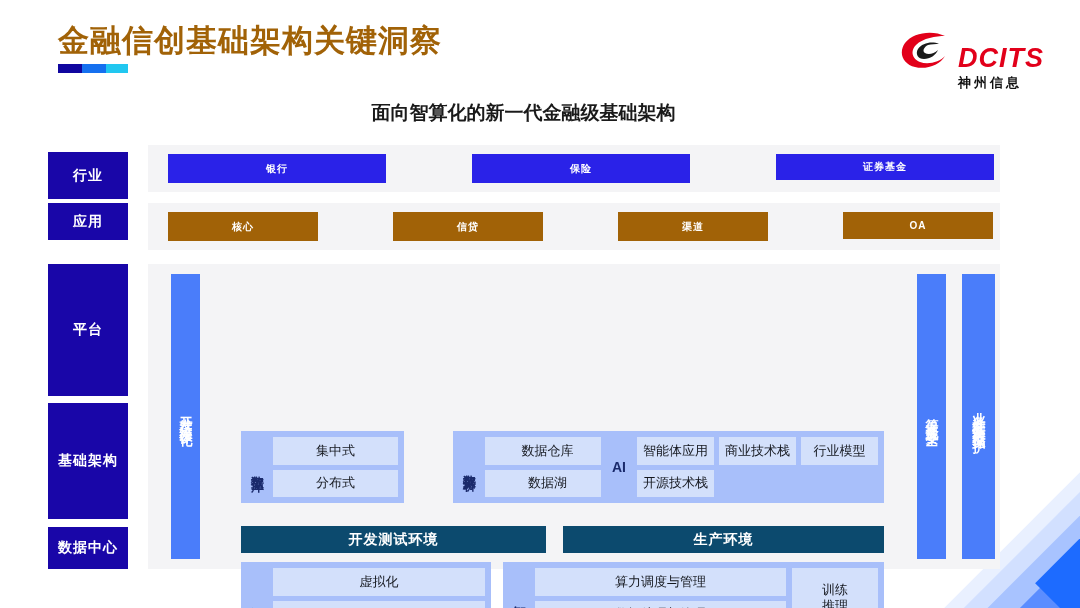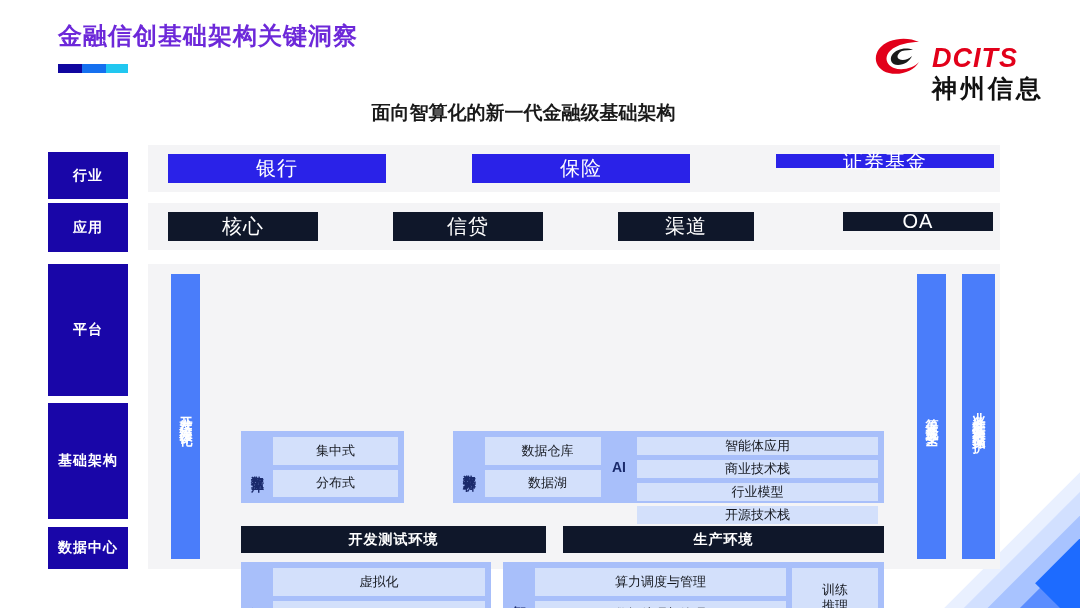--- a/index.html
+++ b/index.html
@@ -25,76 +25,76 @@
   .stripe1 { right: -40px; bottom: -60px; width: 120px; height: 420px; background: #1d6bff; }
   .stripe2 { right: 55px;  bottom: -60px; width: 46px;  height: 420px; background: #5b8dff; }
   .stripe3 { right: 110px; bottom: -60px; width: 30px;  height: 420px; background: #a8c3ff; }
   .stripe4 { right: 148px; bottom: -60px; width: 20px;  height: 420px; background: #d2e0ff; }
   .stripe5 { right: 176px; bottom: -60px; width: 14px;  height: 420px; background: #e9f0ff; }
 
   
   .header { position: absolute; left: 0; top: 0; width: 1080px; height: 92px; z-index: 5; }
   .page-title {
     position: absolute; left: 58px; top: 20px;
-    font-size: 24px; font-weight: bold; color: #6d28d9; letter-spacing: 1px;
+    font-size: 31px; font-weight: bold; color: #a16207; letter-spacing: 1px;
   }
   .title-underline { position: absolute; left: 58px; top: 64px; display: flex; }
   .title-underline span { display: block; height: 9px; }
   .u1 { width: 24px; background: #10069f; }
   .u2 { width: 24px; background: #1570ef; }
   .u3 { width: 22px; background: #21c7f0; }
 
   .logo { position: absolute; right: 36px; top: 18px; display: flex; align-items: center; gap: 7px; }
   .logo-mark { width: 52px; height: 50px; }
   .logo-text { display: flex; flex-direction: column; line-height: 1; }
   .logo-en { font-size: 27px; font-weight: bold; color: #e2001a; letter-spacing: 1px; font-style: italic; margin-top: 27px; }
-  .logo-cn { font-size: 25px; font-weight: bold; color: #111; letter-spacing: 3px; margin-top: 4px; }
+  .logo-cn { font-size: 13px; font-weight: bold; color: #111; letter-spacing: 3px; margin-top: 4px; }
 
   .subtitle {
     position: absolute; left: 0; top: 100px; width: 1047px;
     text-align: center; font-size: 19px; font-weight: bold; color: #1a1a1a;
     z-index: 5;
   }
 
   
   .diagram { position: absolute; left: 0; top: 140px; width: 1080px; height: 430px; z-index: 3; }
 
   .side-label {
     position: absolute; left: 48px; width: 80px;
     background: #1906a8; color: #fff;
     display: flex; align-items: center; justify-content: center;
     font-size: 14px; font-weight: bold; letter-spacing: 1px;
   }
   .sl-industry { top: 12px;   height: 47px; }
-  .sl-app      { top: 63px;  height: 49px; }
+  .sl-app      { top: 63px;  height: 37px; }
   .sl-platform { top: 124px; height: 132px; }
   .sl-infra    { top: 263px; height: 116px; }
   .sl-dc       { top: 387px; height: 42px; }
 
   .panel { position: absolute; background: #f4f4f6; }
   .panel-industry { left: 148px; top: 5px;   width: 852px; height: 47px; }
   .panel-app      { left: 148px; top: 63px;  width: 852px; height: 47px; }
   .panel-main     { left: 148px; top: 124px; width: 852px; height: 305px; }
 
   .chip {
     position: absolute; display: flex; align-items: center; justify-content: center;
-    color: #fff; font-size: 20px; font-weight: normal; letter-spacing: 1px;
+    color: #fff; font-size: 10px; font-weight: bold; letter-spacing: 1px;
   }
   .chip-dark  { background: #2a22e8; }
-  .chip-mid   { background: #0f172a; }
+  .chip-mid   { background: #a16207; }
 
   
   .ci1 { left: 168px; top: 14px; width: 218px; height: 29px; }
   .ci2 { left: 472px; top: 14px; width: 218px; height: 29px; }
-  .ci3 { left: 776px; top: 14px; width: 218px; height: 14px; }
+  .ci3 { left: 776px; top: 14px; width: 218px; height: 26px; }
   
   .ca1 { left: 168px; top: 72px; width: 150px; height: 29px; }
   .ca2 { left: 393px; top: 72px; width: 150px; height: 29px; }
-  .ca3 { left: 618px; top: 72px; width: 136px; height: 29px; }
-  .ca4 { left: 843px; top: 72px; width: 150px; height: 19px; }
+  .ca3 { left: 618px; top: 72px; width: 150px; height: 29px; }
+  .ca4 { left: 843px; top: 72px; width: 150px; height: 27px; }
 
   
   .vbar {
     position: absolute; display: flex; align-items: center; justify-content: center;
     background: #4a7dfa; color: #fff; font-size: 13px; font-weight: bold;
     writing-mode: vertical-rl; text-orientation: upright; letter-spacing: 3px;
   }
   .vbar-devops { left: 171px; top: 134px; width: 29px; height: 285px; }
   .vbar-sec    { left: 917px; top: 134px; width: 29px; height: 285px; }
   .vbar-bcp    { left: 962px; top: 134px; width: 33px; height: 285px; }
@@ -116,31 +116,31 @@
   .g-db       { left: 241px; top: 291px; width: 163px; height: 72px; }
   .g-da       { left: 420px; top: 291px; width: 163px; height: 72px; margin-left: 33px; }
   .g-ai       { left: 601px; top: 291px; width: 283px; height: 72px; }
   .g-tong     { left: 241px; top: 422px; width: 250px; height: 72px; }
   .g-zhi      { left: 503px; top: 422px; width: 381px; height: 72px; }
 
   .ai-label {
     display: flex; align-items: center; justify-content: center;
     color: #1a2a6c; font-size: 14px; font-weight: bold; width: 24px; flex: 0 0 auto;
   }
-  .ai-grid { display: grid; grid-template-columns: 1fr; gap: 5px; flex: 1; }
+  .ai-grid { display: grid; grid-template-columns: 1fr 1fr 1fr; gap: 5px; flex: 1; }
 
   .train-box {
     background: #d3e0fb; color: #15181f; font-size: 13px; line-height: 1.25;
     display: flex; flex-direction: column; align-items: center; justify-content: center;
     width: 86px; flex: 0 0 auto; text-align: center;
   }
 
   
   .envbar {
-    position: absolute; background: #0f172a; color: #fff;
+    position: absolute; background: #0c4a6e; color: #fff;
     font-size: 14px; font-weight: bold; letter-spacing: 1px;
     display: flex; align-items: center; justify-content: center;
   }
   .env1 { left: 241px; top: 386px; width: 305px; height: 27px; }
   .env2 { left: 563px; top: 386px; width: 321px; height: 27px; }
 </style>
 </head>
 <body>
 
 <div class="corner-deco">

